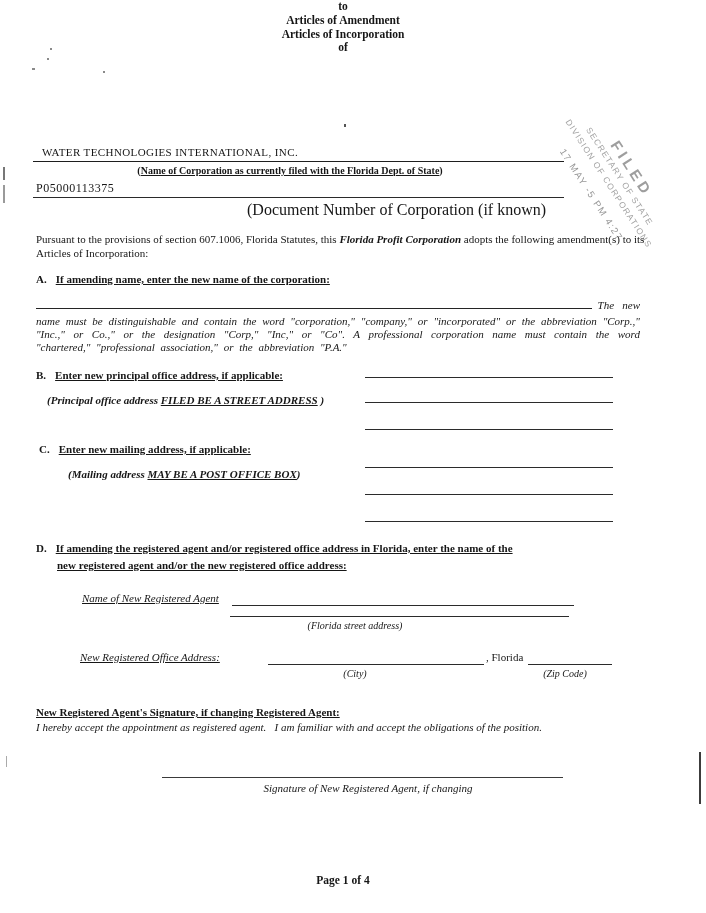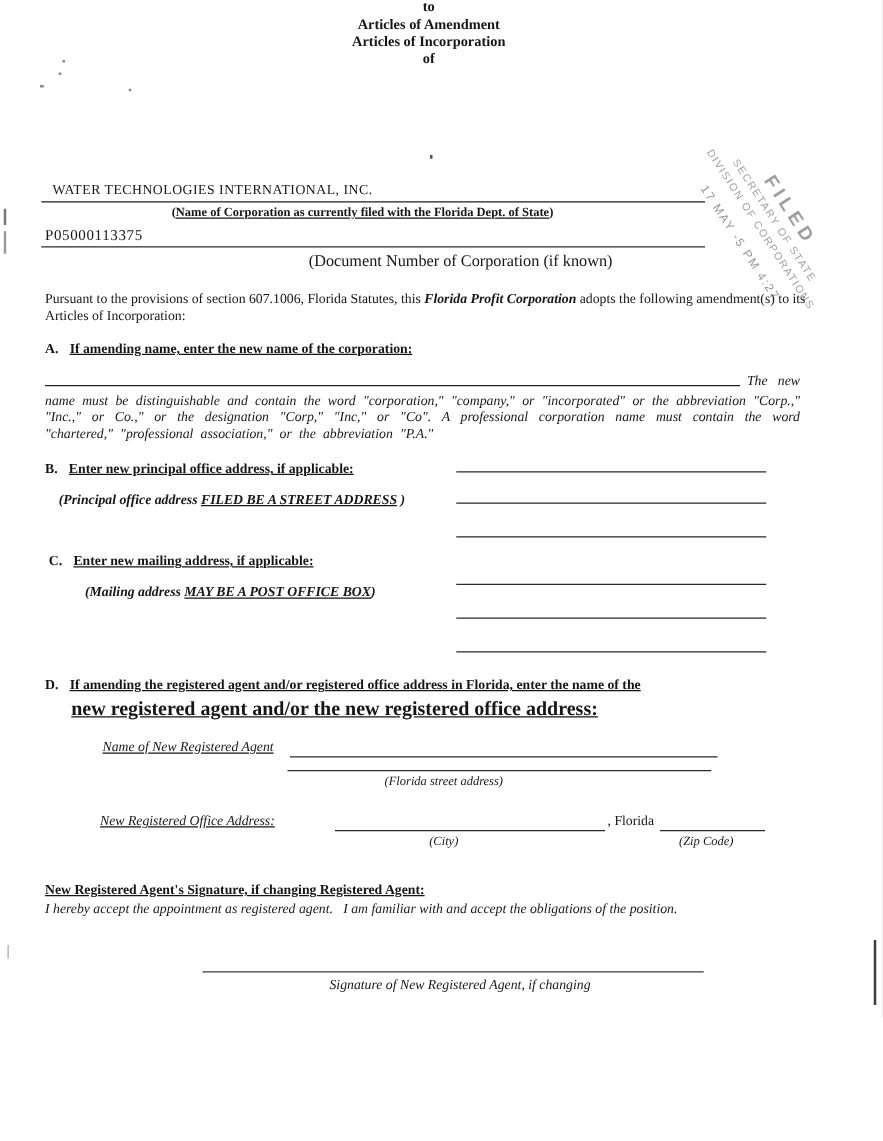--- a/index.html
+++ b/index.html
@@ -16,21 +16,21 @@
   .prew{white-space:pre-wrap;text-align:right;}
 
   
   .title-block{left:0;top:86;width:686px;text-align:center;font-weight:bold;font-size:11.5px;line-height:13.8px;}
 
   .corp-name{left:42px;top:146px;font-size:11px;letter-spacing:.4px;}
   .rule-name{left:33px;top:161px;width:531px;border-top:1.5px solid #1e1e1e;}
   .cap-name{left:20px;top:165px;width:540px;text-align:center;font-weight:bold;font-size:10px;}
   .docnum{left:36px;top:181px;font-size:12px;letter-spacing:.5px;}
   .rule-doc{left:33px;top:197px;width:531px;border-top:1.5px solid #2a2a2a;}
-  .cap-doc{left:247px;top:201px;font-size:13px;}
+  .cap-doc{left:247px;top:201px;font-size:16px;}
 
   .intro{left:36px;top:233px;width:645px;font-size:11px;line-height:13.6px;}
 
   .sec-h{font-size:11px;font-weight:bold;}
   .sec-label{display:inline-block;margin-right:9px;}
   .sec-a-h{left:36px;top:273px;}
   .a-fill{left:36px;top:299px;width:604px;display:flex;align-items:flex-end;font-size:11px;}
   .a-fill .fill-line{flex:1;border-bottom:1.4px solid #242424;margin-bottom:2px;}
   .a-fill .lead{margin-left:6px;}
   .a-note{left:36px;top:315px;width:604px;font-size:11px;font-style:italic;text-align:justify;line-height:13.2px;word-spacing:3px;}
@@ -41,21 +41,21 @@
   .c-note{left:57px;top:456px;font-size:11px;font-weight:bold;font-style:italic;}
   .blank{border-top:1.3px solid #2b2b2b;}
   .b-l1{left:365px;top:377px;width:248px;}
   .b-l2{left:365px;top:402px;width:248px;}
   .b-l3{left:365px;top:429px;width:248px;}
   .c-l1{left:365px;top:467px;width:248px;}
   .c-l2{left:365px;top:494px;width:248px;}
   .c-l3{left:365px;top:521px;width:248px;}
 
   .sec-d-h1{left:36px;top:542px;}
-  .sec-d-h2{left:57px;top:559px;font-size:16px;font-weight:bold;}
+  .sec-d-h2{left:57px;top:559px;font-size:11px;font-weight:bold;}
 
   .agent-label{left:82px;top:592px;font-size:11px;font-style:italic;}
   .agent-line{left:232px;top:605px;width:342px;}
   .street-line{left:230px;top:616px;width:339px;}
   .street-cap{left:255px;top:620px;width:200px;text-align:center;font-size:10px;font-style:italic;}
   .office-label{left:80px;top:651px;font-size:11px;font-style:italic;}
   .city-line{left:268px;top:664px;width:216px;}
   .state-label{left:486px;top:651px;font-size:11px;}
   .zip-line{left:528px;top:664px;width:84px;}
   .city-cap{left:300px;top:668px;width:110px;text-align:center;font-size:10px;font-style:italic;}
@@ -187,14 +187,15 @@
   <div class="abs city-cap">(City)</div>
   <div class="abs zip-cap">(Zip Code)</div>
 
   <div class="abs sig-h">
     <span class="u">New Registered Agent's Signature, if changing Registered Agent:</span>
   </div>
   <div class="abs sig-st prew">I hereby accept the appointment as registered agent.   I am familiar with and accept the obligations of the position.</div>
   <div class="abs sig-line"></div>
   <div class="abs sig-cap">Signature of New Registered Agent, if changing</div>
 
+  <div class="abs page-num">Page 1 of 4</div>
 
 </div>
 
 </body></html>

